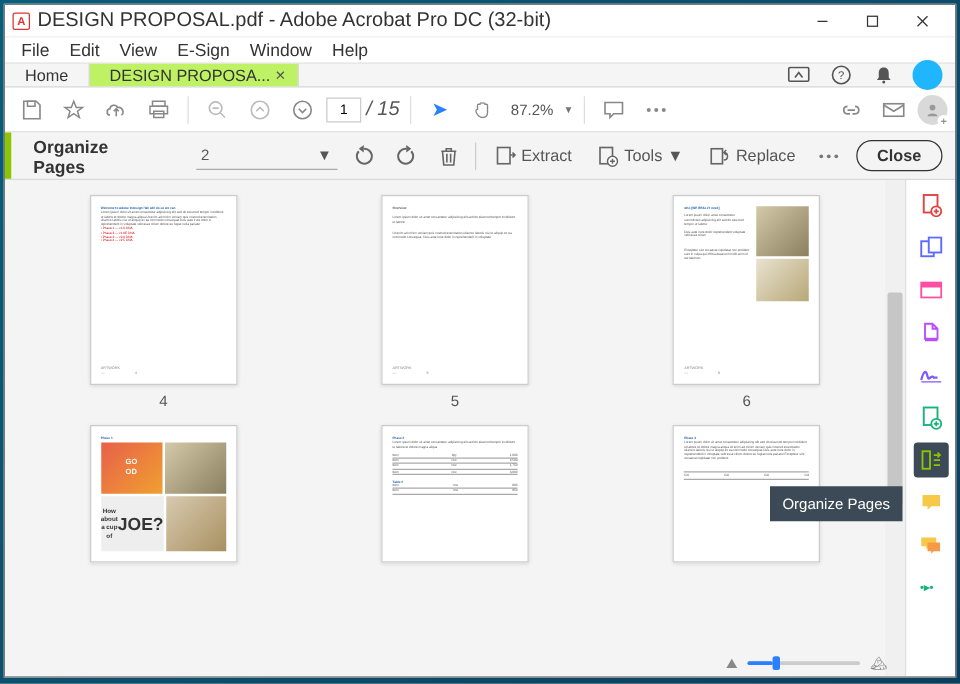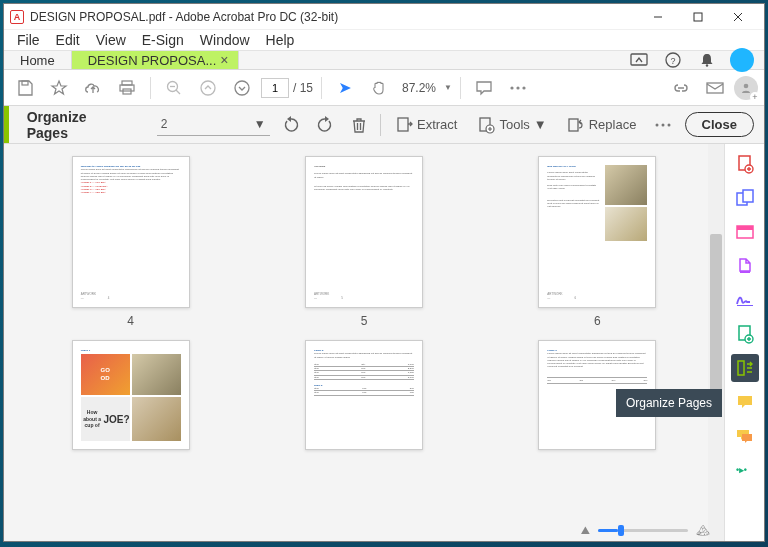--- a/index.html
+++ b/index.html
@@ -2,42 +2,42 @@
 <html><head>
 <meta charset="utf-8">
 <style>
 * { box-sizing: border-box; margin: 0; padding: 0; font-family: "Segoe UI", Arial, sans-serif; }
 body { background: linear-gradient(135deg, #0a5d7a, #0d3f5c); width: 768px; height: 547px; overflow: hidden; padding: 3px; }
 .window { background: #fff; width: 762px; height: 539px; border: 1px solid #7a7a7a; display: flex; flex-direction: column; position: relative; }
 
 
 .titlebar { height: 26px; background: #fff; display: flex; align-items: center; padding: 0 6px; border-bottom: 1px solid #f0f0f0; }
 .titlebar .app-icon { width: 14px; height: 14px; background: #fff; border: 1px solid #d33; color: #d33; border-radius: 2px; font-size: 9px; font-weight: bold; display: flex; align-items: center; justify-content: center; margin-right: 6px; }
-.titlebar .title { font-size: 12px; color: #333; flex: 1; }
+.titlebar .title { font-size: 16px; color: #333; flex: 1; }
 .titlebar .wbtn { width: 40px; height: 26px; display: flex; align-items: center; justify-content: center; color: #333; font-size: 12px; cursor: pointer; }
 
 
 .menubar { height: 20px; display: flex; align-items: center; padding: 0 6px; gap: 2px; }
 .menubar .mitem { font-size: 14px; color: #333; padding: 2px 7px; cursor: pointer; }
 
 
 .tabrow { height: 20px; background: #f5f5f5; border-top: 1px solid #e3e3e3; border-bottom: 1px solid #d9d9d9; display: flex; align-items: stretch; padding: 0 4px 0 0; }
 .tabrow .hometab { padding: 0 16px; font-size: 13px; color: #333; display: flex; align-items: center; cursor: pointer; }
 .tabrow .doctab { padding: 0 10px 0 16px; font-size: 13px; color: #333; display: flex; align-items: center; cursor: pointer; background: #bef264; border-left: 1px solid #d9d9d9; border-right: 1px solid #d9d9d9; gap: 4px; }
 .tabrow .doctab .x { font-size: 14px; color: #555; }
 .tabrow .spacer { flex: 1; }
 .tabrow .ricon { width: 34px; display: flex; align-items: center; justify-content: center; color: #555; cursor: pointer; }
 .tabrow .avatar { width: 24px; height: 24px; background: #1fb6ff; border-radius: 50%; align-self: center; margin: 0 6px; }
 
 
 .toolbar { height: 36px; border-bottom: 1px solid #d9d9d9; display: flex; align-items: center; padding: 0 6px; gap: 4px; }
 .tbtn { width: 30px; height: 30px; display: flex; align-items: center; justify-content: center; color: #555; cursor: pointer; border-radius: 2px; }
 .toolbar .sep { width: 1px; height: 22px; background: #ddd; margin: 0 4px; }
 .toolbar .pagenum { width: 28px; height: 20px; border: 1px solid #ccc; font-size: 11px; text-align: center; }
-.toolbar .pgtotal { font-size: 12px; color: #555; }
+.toolbar .pgtotal { font-size: 16px; color: #555; font-style: italic; }
 .toolbar .zoom { font-size: 12px; color: #555; padding: 0 4px; }
 .toolbar .chev { font-size: 8px; color: #777; }
 .toolbar .arrow { color: #2a80ff; font-size: 16px; }
 .toolbar .flex { flex: 1; }
 .toolbar .profile { width: 24px; height: 24px; border-radius: 50%; background: #d9d9d9; display:flex; align-items:center; justify-content:center; color:#777; font-size:14px; position:relative;}
 .toolbar .profile::after{content:"+"; position:absolute; right:-2px; bottom:-2px; font-size:9px; background:#fff; border-radius:50%; width:10px; height:10px; line-height:10px; text-align:center; color:#777;}
 
 
 .orgbar { height: 38px; background: #f4f4f4; border-bottom: 1px solid #d9d9d9; display: flex; align-items: center; padding: 0 10px 0 0; gap: 8px; font-size: 13px; color: #333; }
 .orgbar .greenbar { width: 5px; height: 100%; background: #8ac500; margin-right: 10px;}
@@ -335,21 +335,21 @@
         </div>
 
         <div class="thumbwrap">
           <div class="thumb cutthumb" style="display:flex;flex-direction:column;gap:2px;">
             <div style="color:#1a5ca8;font-weight:bold;">Phase 1</div>
             <div style="display:flex;gap:2px;flex:1;">
               <div class="photo" style="flex:1;background:linear-gradient(135deg,#e8604a,#f0a030);display:flex;align-items:center;justify-content:center;color:#fff;font-size:6px;font-weight:bold;">GO<br>OD</div>
               <div class="photo" style="flex:1;"></div>
             </div>
             <div style="display:flex;gap:2px;height:44px;">
-              <div class="photo" style="flex:1;background:#eee;display:flex;align-items:center;justify-content:center;color:#333;font-size:5px;font-weight:bold;text-align:center;">How about a cup of<br><span style="font-size:10px;">JOE?</span></div>
+              <div class="photo" style="flex:1;background:#eee;display:flex;align-items:center;justify-content:center;color:#333;font-size:5px;font-weight:bold;text-align:center;">How about a cup of<br><span style="font-size:14px;">JOE?</span></div>
               <div class="photo" style="flex:1;background:linear-gradient(135deg,#d8cab0,#a89060);"></div>
             </div>
           </div>
         </div>
         <div class="thumbwrap">
           <div class="thumb cutthumb">
             <div style="color:#1a5ca8;font-weight:bold;">Phase 2</div>
             <div>Lorem ipsum dolor sit amet consectetur adipisicing elit sed do eiusmod tempor incididunt ut labore et dolore magna aliqua</div>
             <div style="margin-top:4px;">
               <div style="display:flex;justify-content:space-between;border-bottom:0.3px solid #aaa;">

